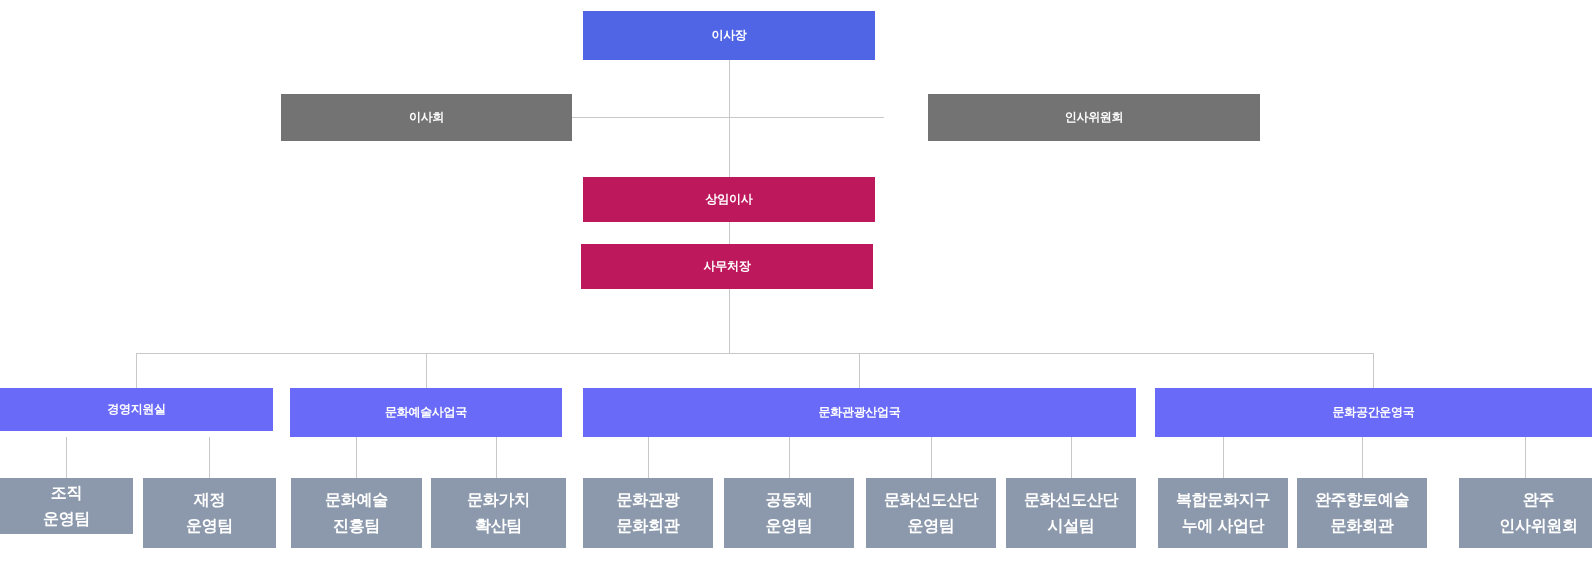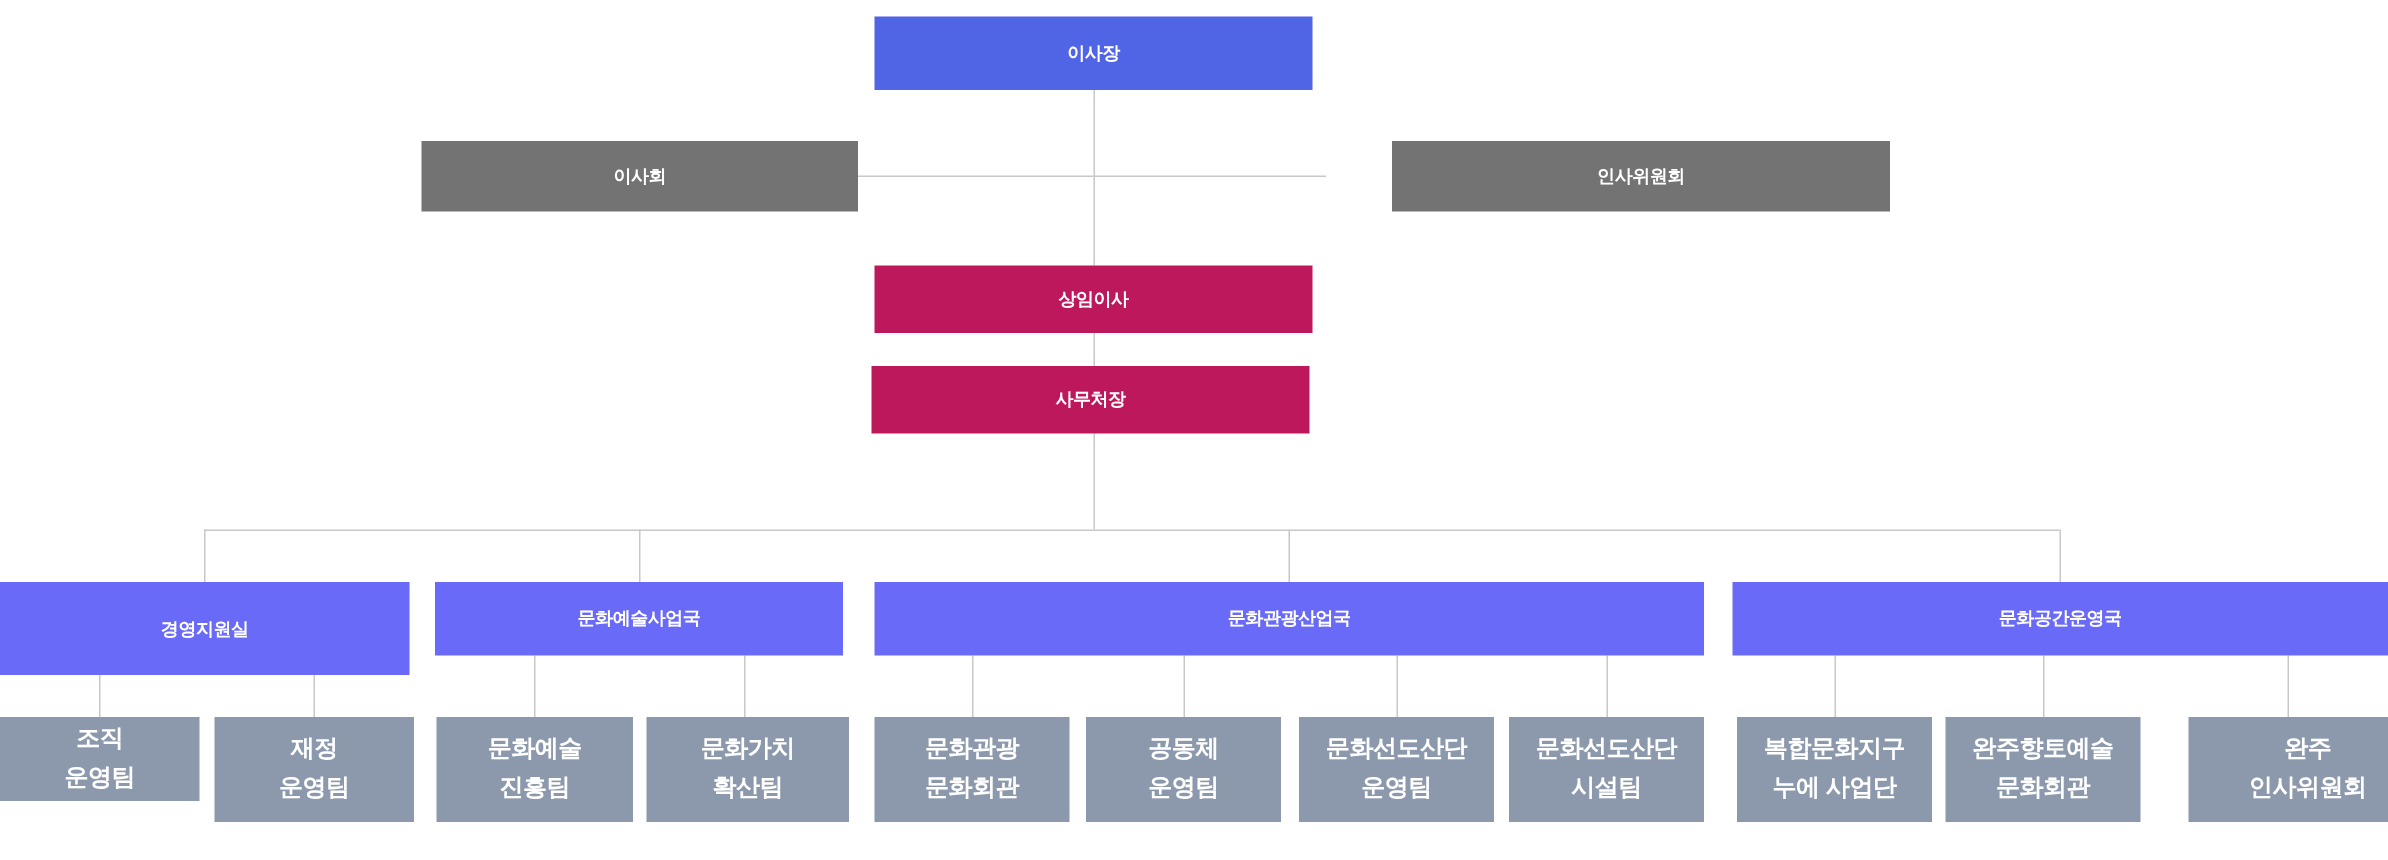--- a/index.html
+++ b/index.html
@@ -83,21 +83,21 @@
     <span>인사위원회</span>
   </div>
 
   <div class="box single executive" style="left:583px; top:177px; width:292px; height:45px;">
     <span>상임이사</span>
   </div>
   <div class="box single executive" style="left:581px; top:244px; width:292px; height:45px;">
     <span>사무처장</span>
   </div>
 
-  <div class="box single department" style="left:0px; top:388px; width:273px; height:62px;justify-content:center;">
+  <div class="box single department" style="left:0px; top:388px; width:273px; height:43px;justify-content:center;">
     <span>경영지원실</span>
   </div>
   <div class="box single department" style="left:290px; top:388px; width:272px; height:49px;">
     <span>문화예술사업국</span>
   </div>
   <div class="box single department" style="left:583px; top:388px; width:553px; height:49px;">
     <span>문화관광산업국</span>
   </div>
   <div class="box single department" style="left:1155px; top:388px; width:437px; height:49px;">
     <span>문화공간운영국</span>

